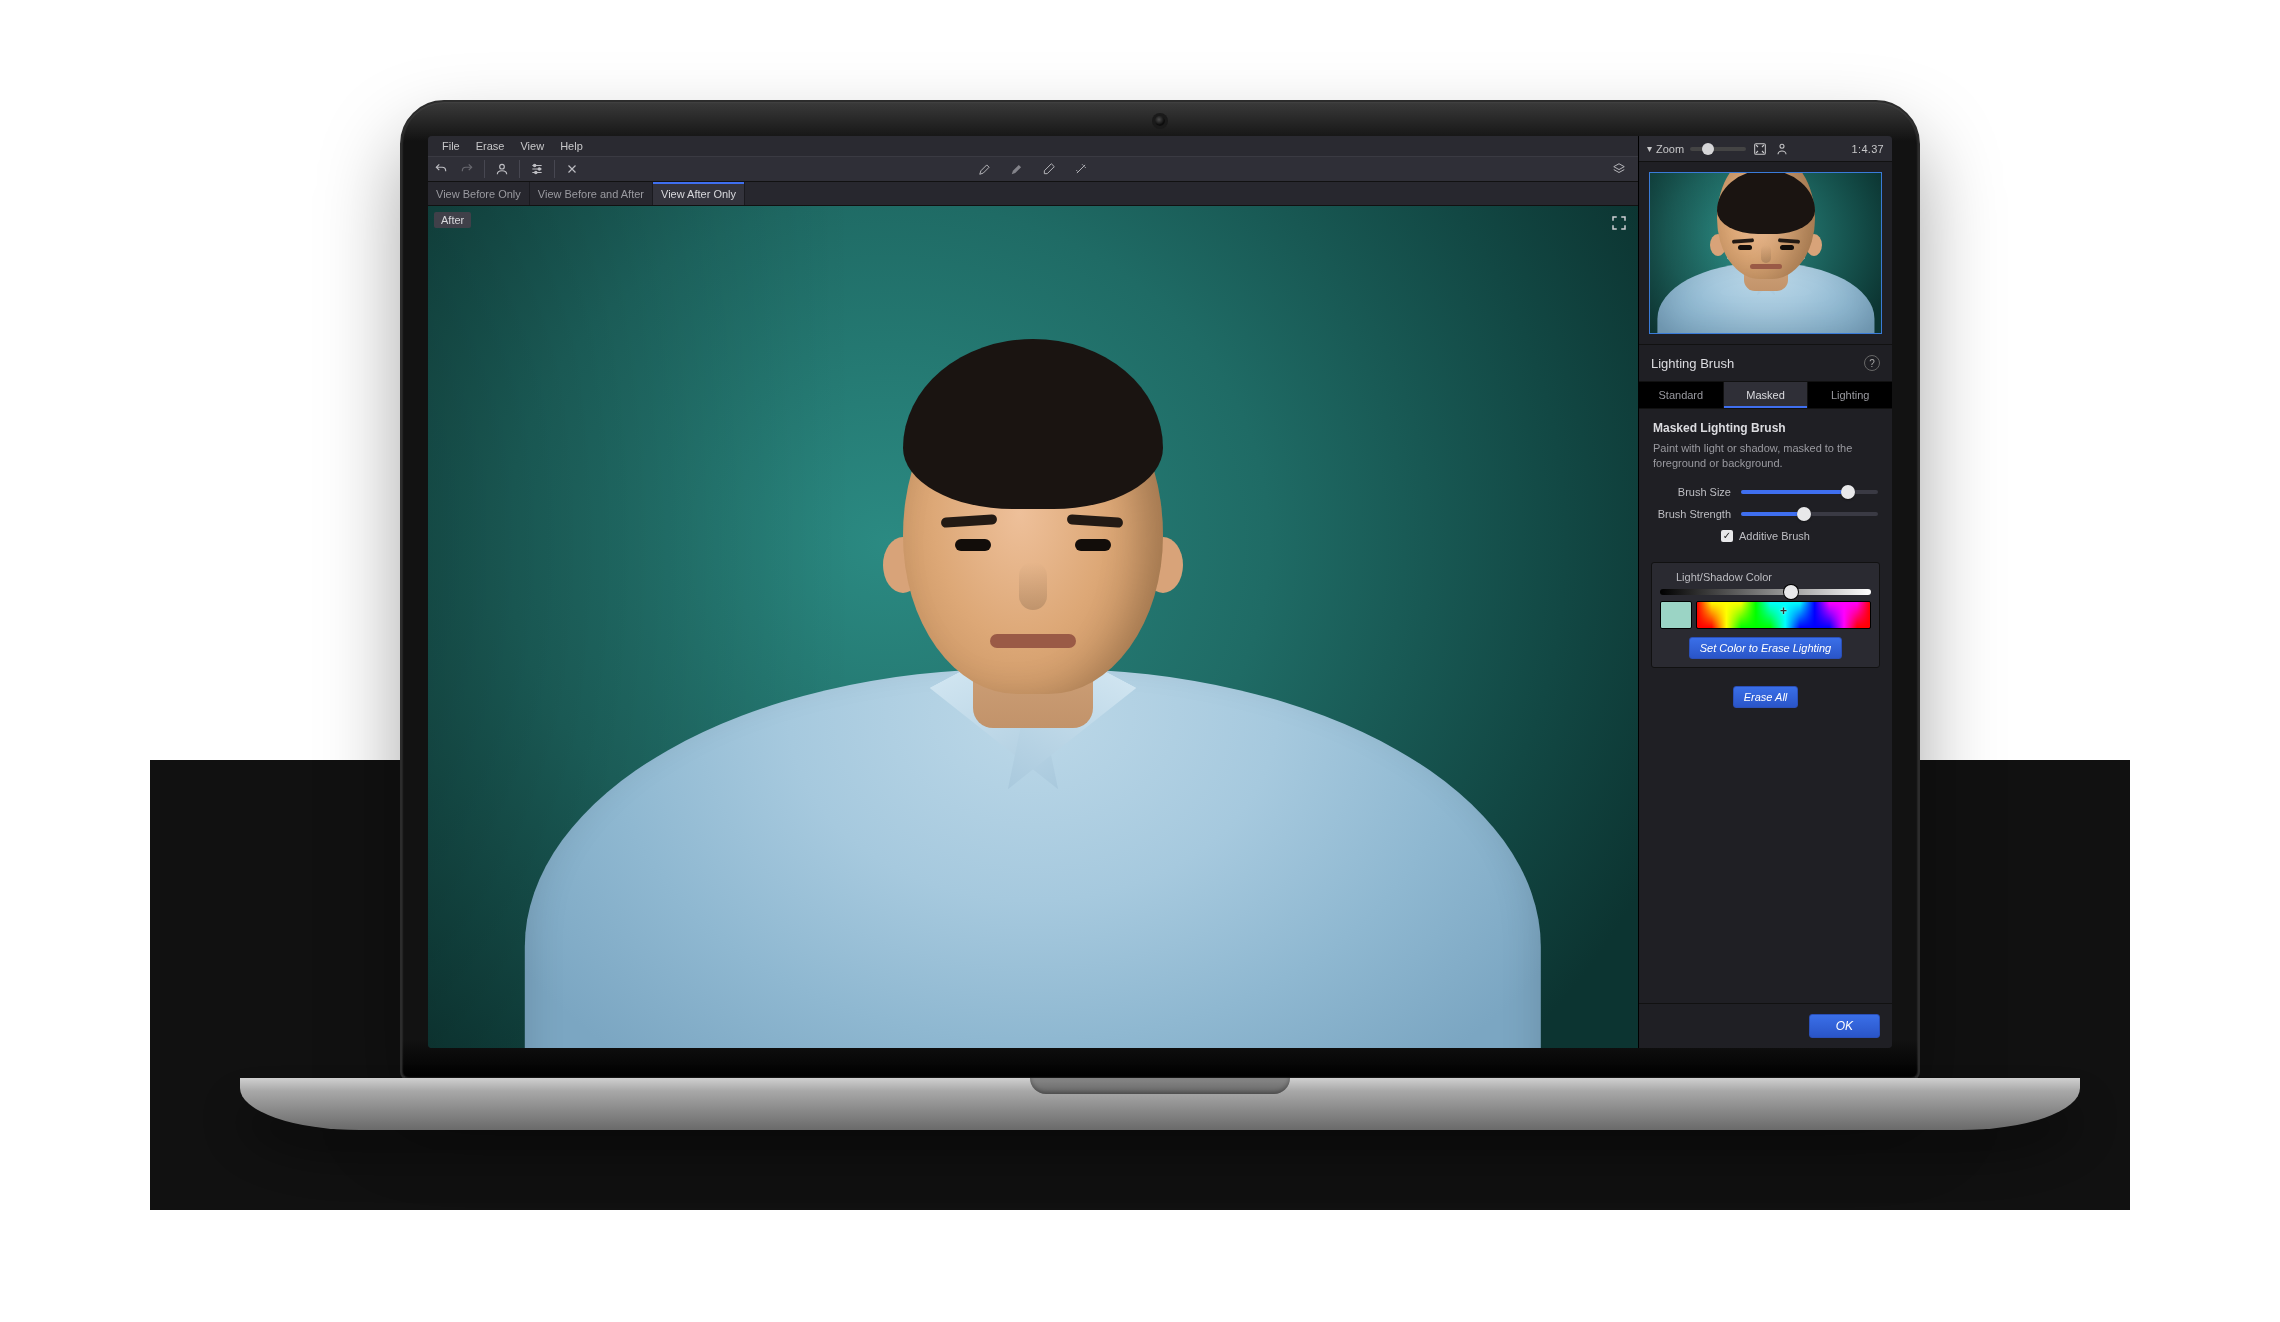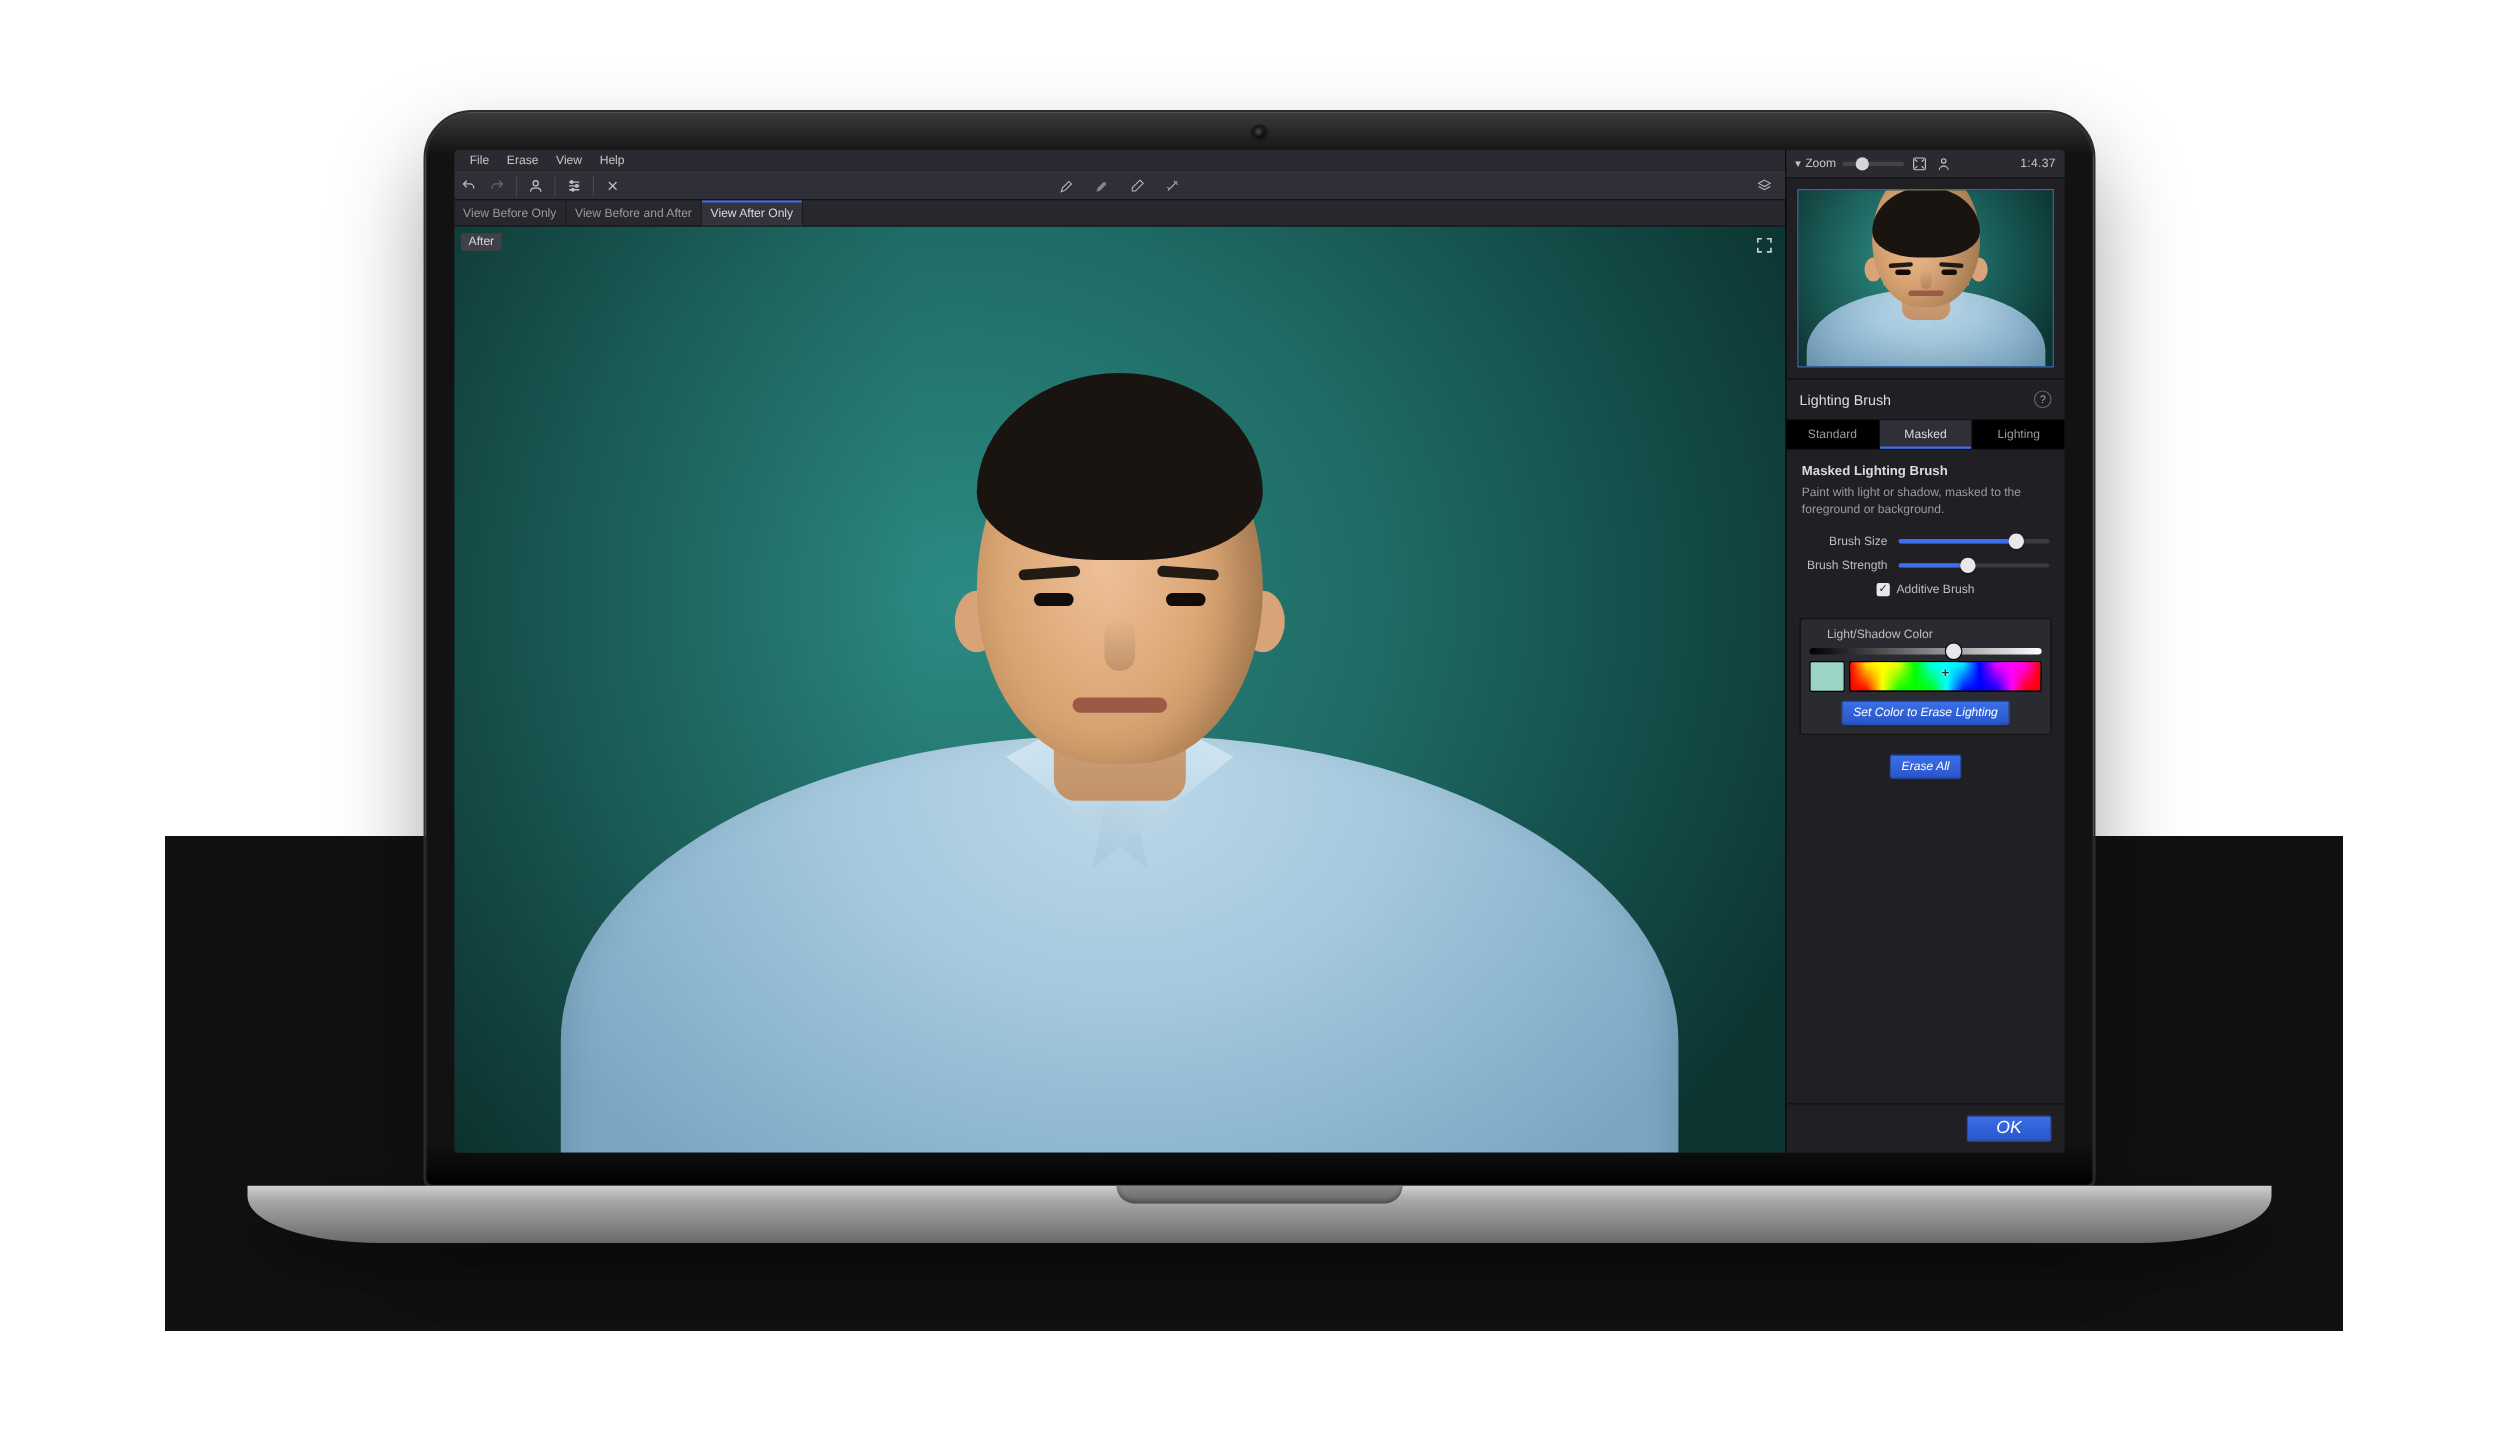--- a/index.html
+++ b/index.html
@@ -1,20 +1,20 @@
 <!DOCTYPE html>
 <html><head>
 <meta charset="utf-8">
 <style>
   * { box-sizing: border-box; margin: 0; padding: 0; font-family: -apple-system, "Segoe UI", Arial, sans-serif; }
   body { background: #ffffff; width: 2280px; height: 1322px; position: relative; overflow: hidden; }
 
   
   .laptop {
-    position: absolute; left: 385px; top: 100px; width: 1520px;
+    position: absolute; left: 400px; top: 100px; width: 1520px;
   }
   .laptop-screen-bezel {
     width: 1520px; height: 980px;
     background: linear-gradient(180deg,#3a3a3a 0%, #121212 4%, #121212 96%, #000 100%);
     border-radius: 44px 44px 8px 8px;
     border: 2px solid #2c2c2c;
     box-shadow: 0 40px 80px rgba(0,0,0,.35), inset 0 0 2px #555;
     position: relative;
     padding: 34px 26px 30px 26px;
   }
@@ -144,21 +144,21 @@
     background-blend-mode:normal;
   }
   .hue-strip::before{content:"";position:absolute;inset:0;background:linear-gradient(180deg,#fff 0%, rgba(255,255,255,0) 50%, #000 100%);mix-blend-mode:overlay;border-radius:2px;}
   .hue-strip .plus{position:absolute;top:2px;left:50%;transform:translateX(-50%);color:#333;font-size:12px;font-weight:600;text-shadow:0 0 2px #fff;}
 
   .btn{ display:inline-flex; align-items:center; justify-content:center; height:22px; padding:0 10px; font-size:11px; border-radius:3px; border:1px solid #2a4fb8; background:linear-gradient(180deg,#3a6fe8,#2a55c8); color:#fff; cursor:default;font-style:italic;}
   .btn-row-center{ display:flex; justify-content:center; margin-top:4px;}
   .erase-row{ display:flex; justify-content:center; padding:4px 0 0;}
 
   .footer{ margin-top:auto; padding:10px 12px; display:flex; justify-content:flex-end; border-top:1px solid #111;}
-  .btn-ok{ height:24px; padding:0 26px; font-size:16px;}
+  .btn-ok{ height:24px; padding:0 26px; font-size:12px;}
 
   svg{display:block;}
 </style>
 </head>
 <body>
 
 <div class="shadow-pad"></div>
 
 <div class="laptop">
   <div class="laptop-screen-bezel">

